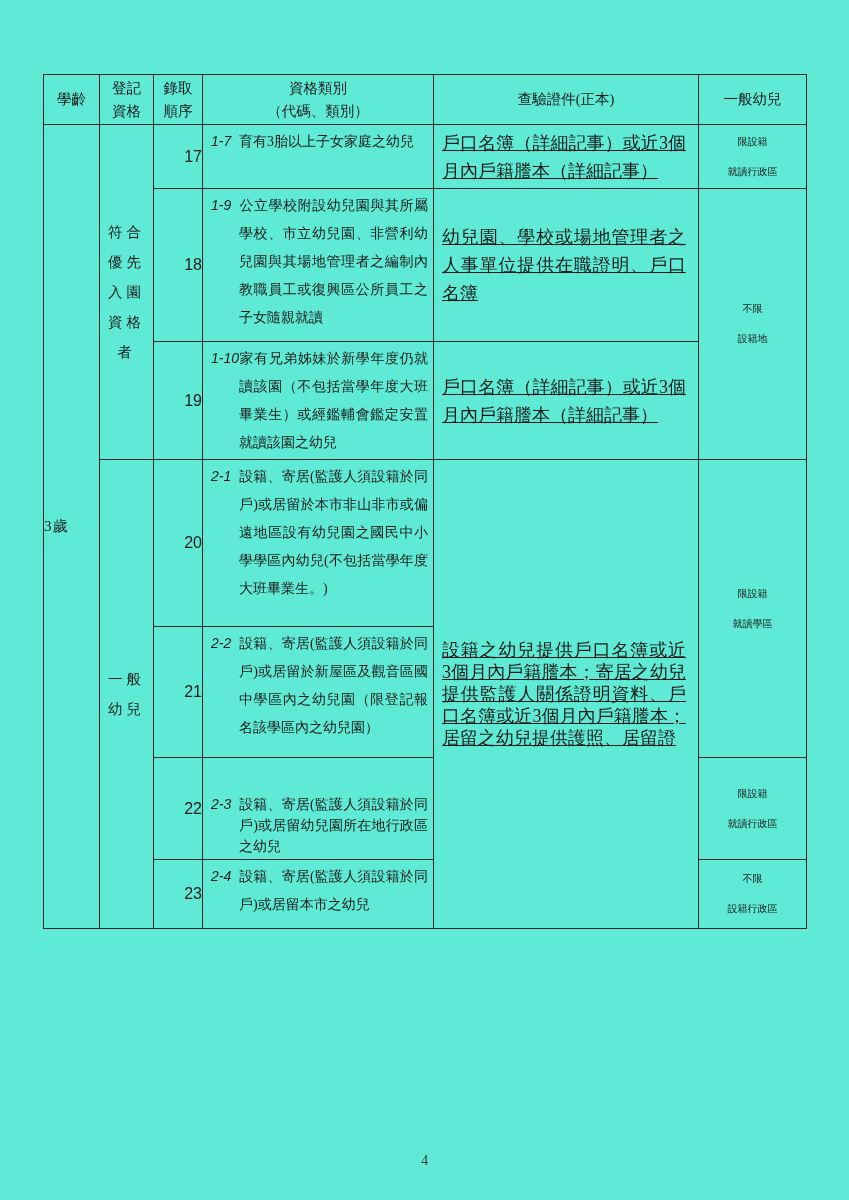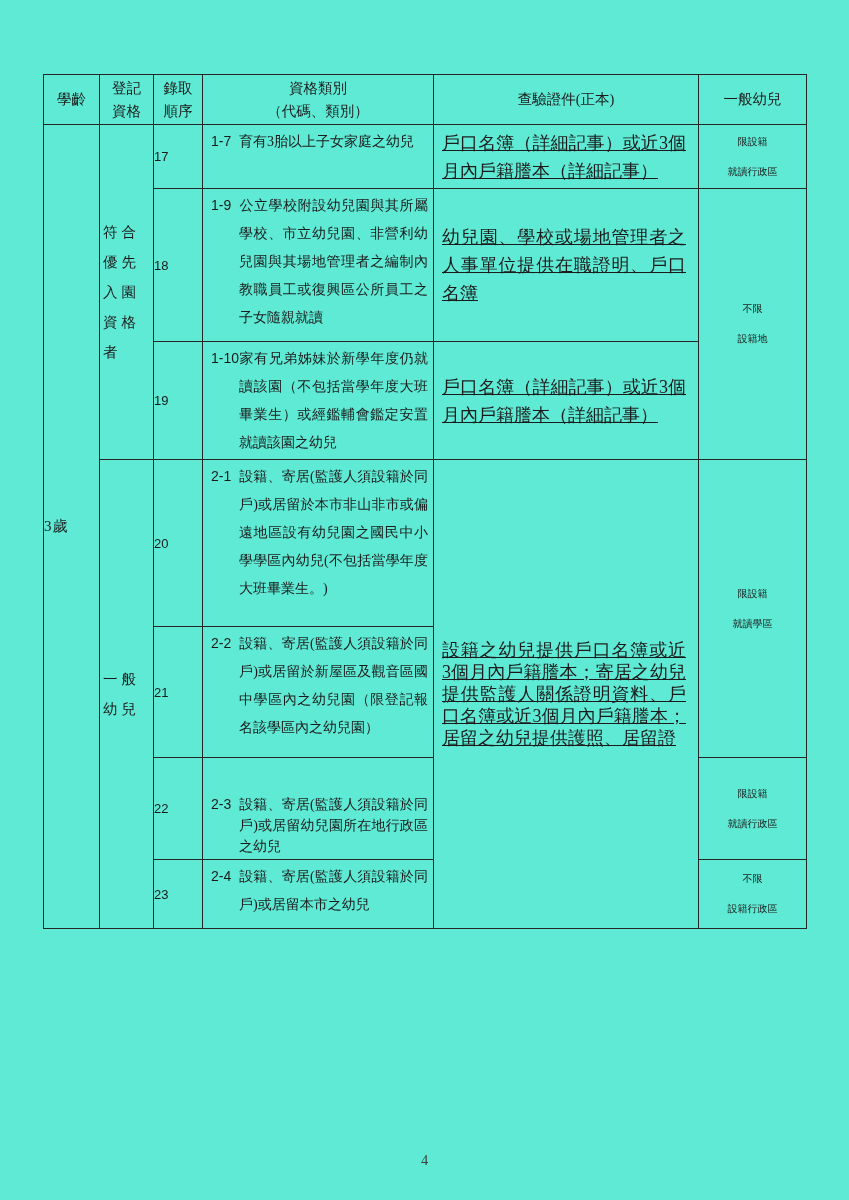--- a/index.html
+++ b/index.html
@@ -42,52 +42,53 @@
   tr.row-22 { height: 65px; }
   tr.row-23 { height: 69px; }
 
   td.age {
     text-align: left;
     vertical-align: middle;
     font-size: 15px;
     letter-spacing: 1px;
   }
   td.group {
-    text-align: left;
+    text-align: center;
     vertical-align: middle;
     font-size: 14.5px;
     letter-spacing: 4px;
     line-height: 30px;
     padding: 0 3px;
   }
   td.ord {
-    text-align: left;
+    text-align: right;
     vertical-align: middle;
     font-family: "Liberation Sans", "DejaVu Sans", sans-serif;
-    font-size: 13px;
+    font-size: 16px;
   }
   td.cat {
     vertical-align: top;
     font-size: 14px;
     padding: 2px 5px 2px 8px;
   }
   .qual {
     padding-left: 28px;
     text-indent: -28px;
     line-height: 28px;
     text-align: justify;
     text-justify: inter-character;
   }
   .qual-compact { line-height: 21px; margin-top: 34px; }
   .qcode {
     display: inline-block;
     min-width: 28px;
     text-indent: 0;
     font-family: "Liberation Sans", "DejaVu Sans", sans-serif;
     font-size: 14px;
+    font-style: italic;
   }
   td.doc {
     vertical-align: middle;
     font-size: 18px;
     line-height: 28px;
     padding: 2px 12px 2px 8px;
     text-align: justify;
     text-justify: inter-character;
     text-decoration: underline;
   }

